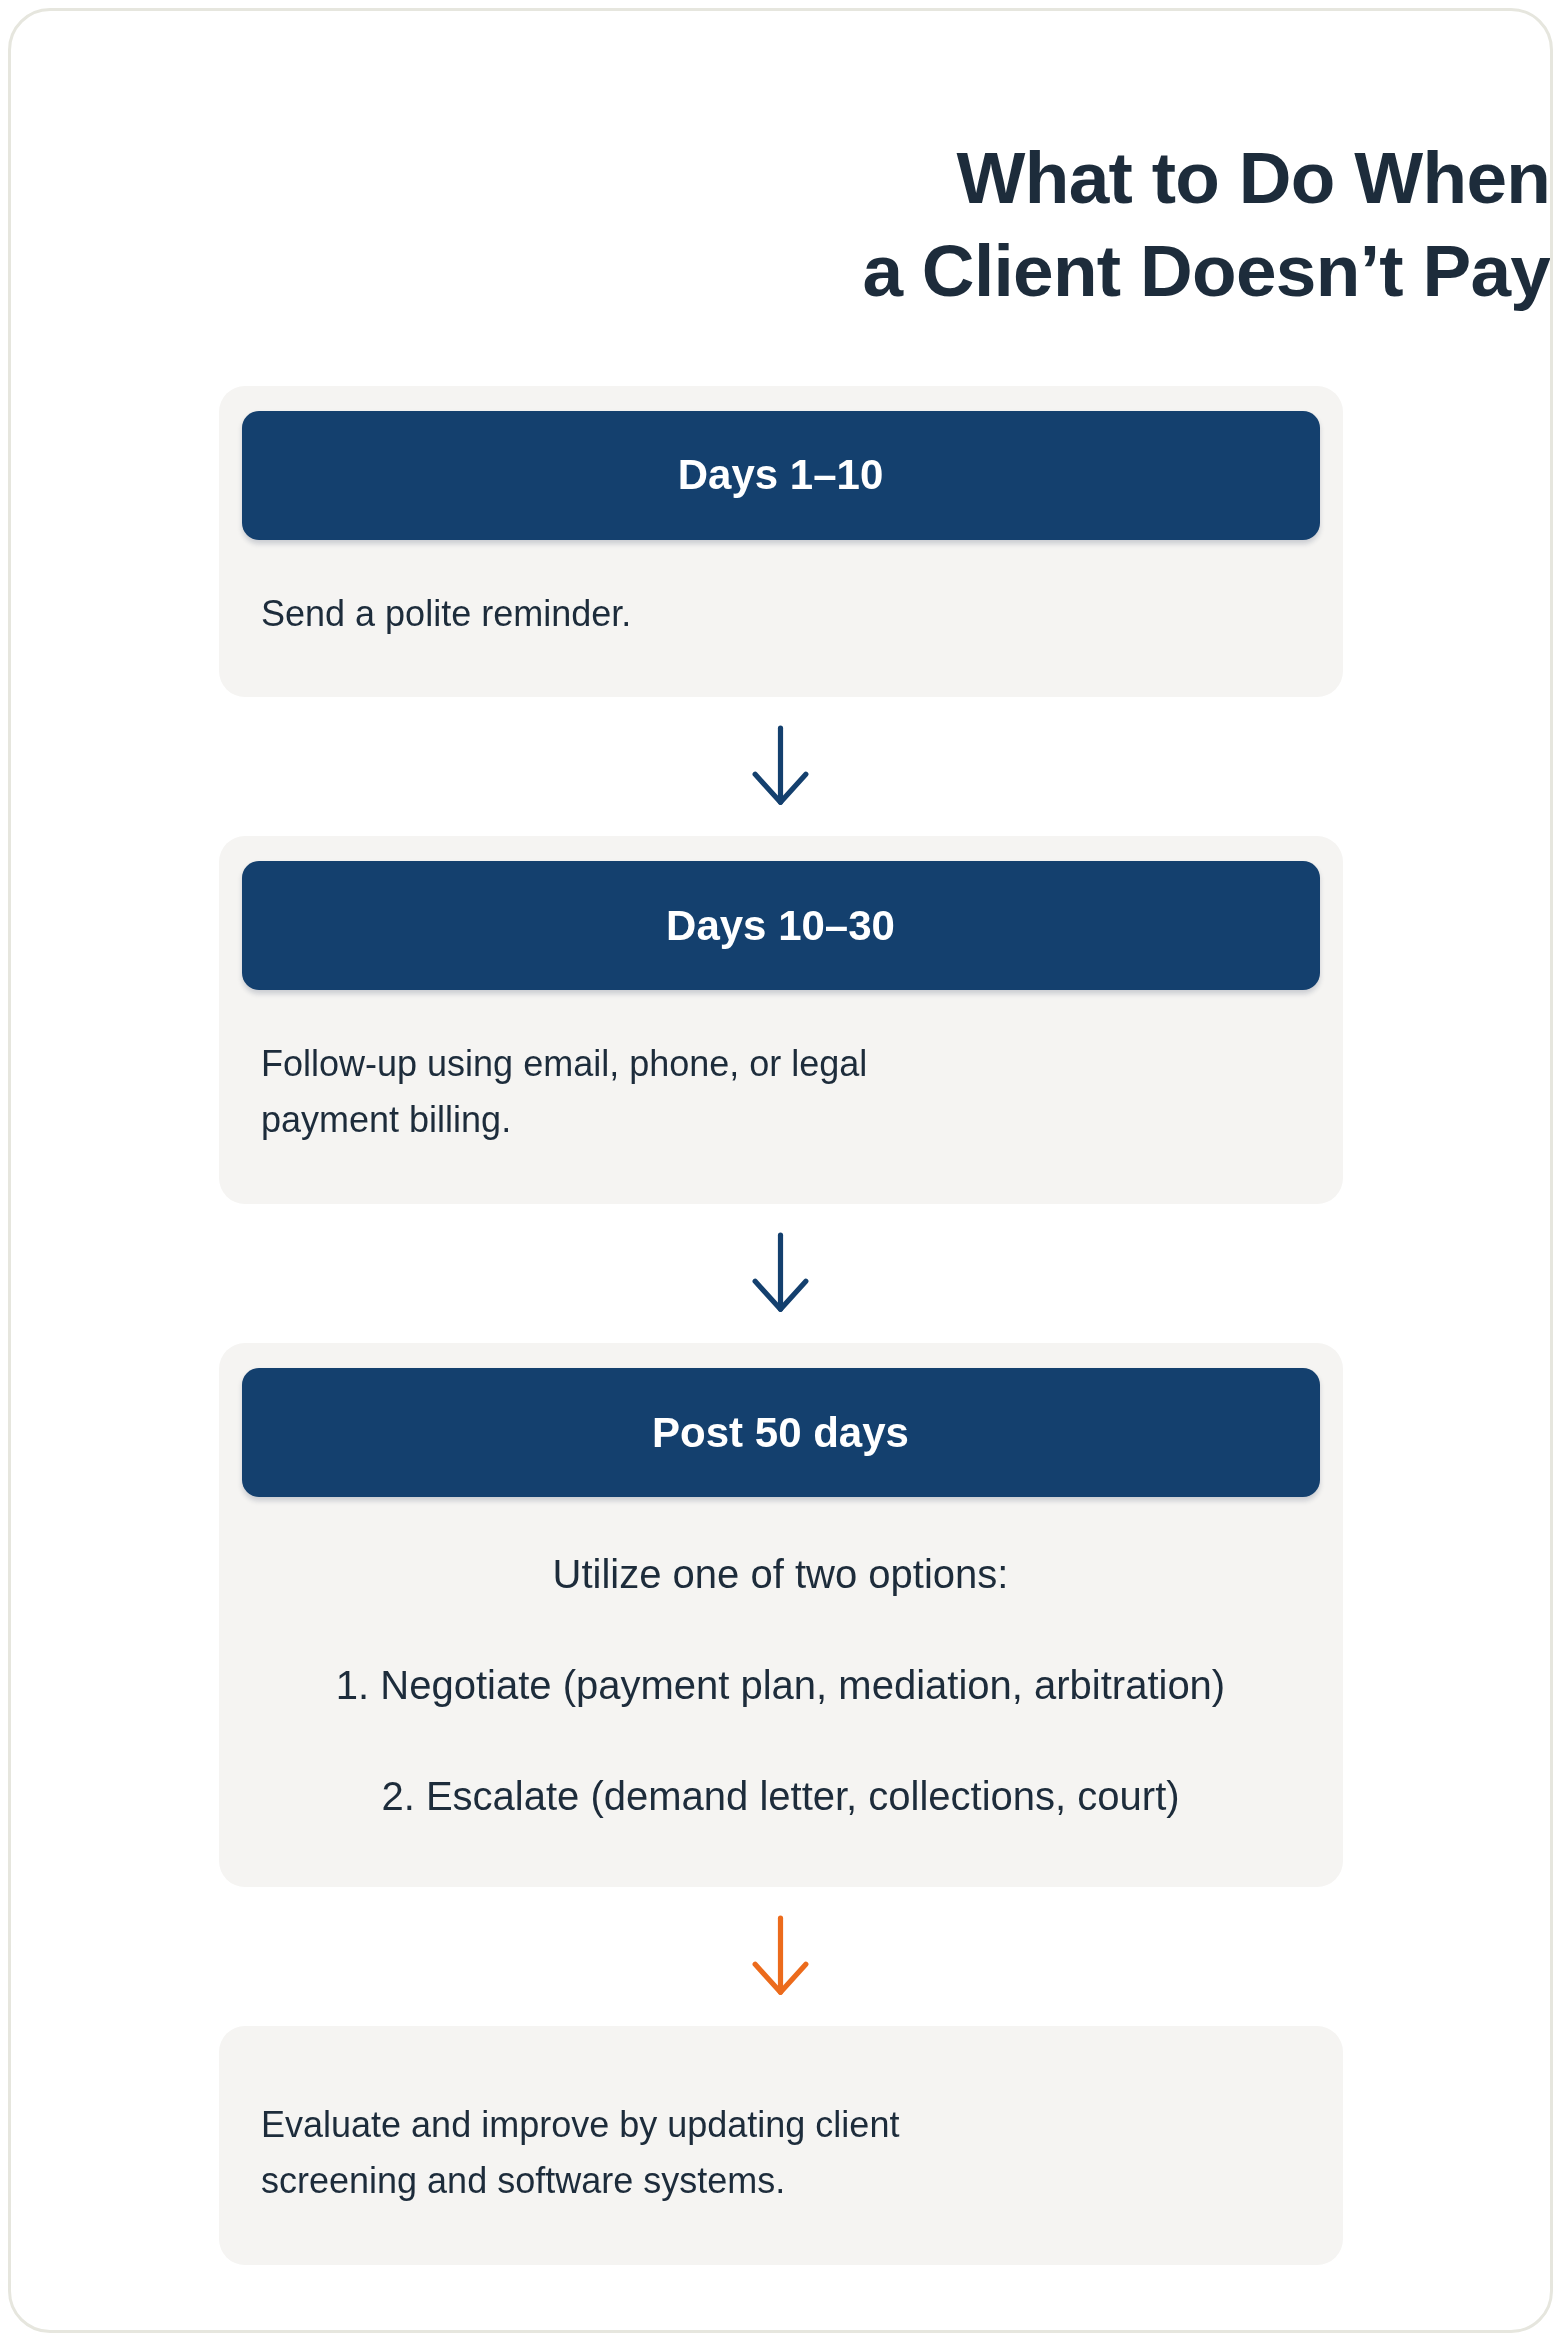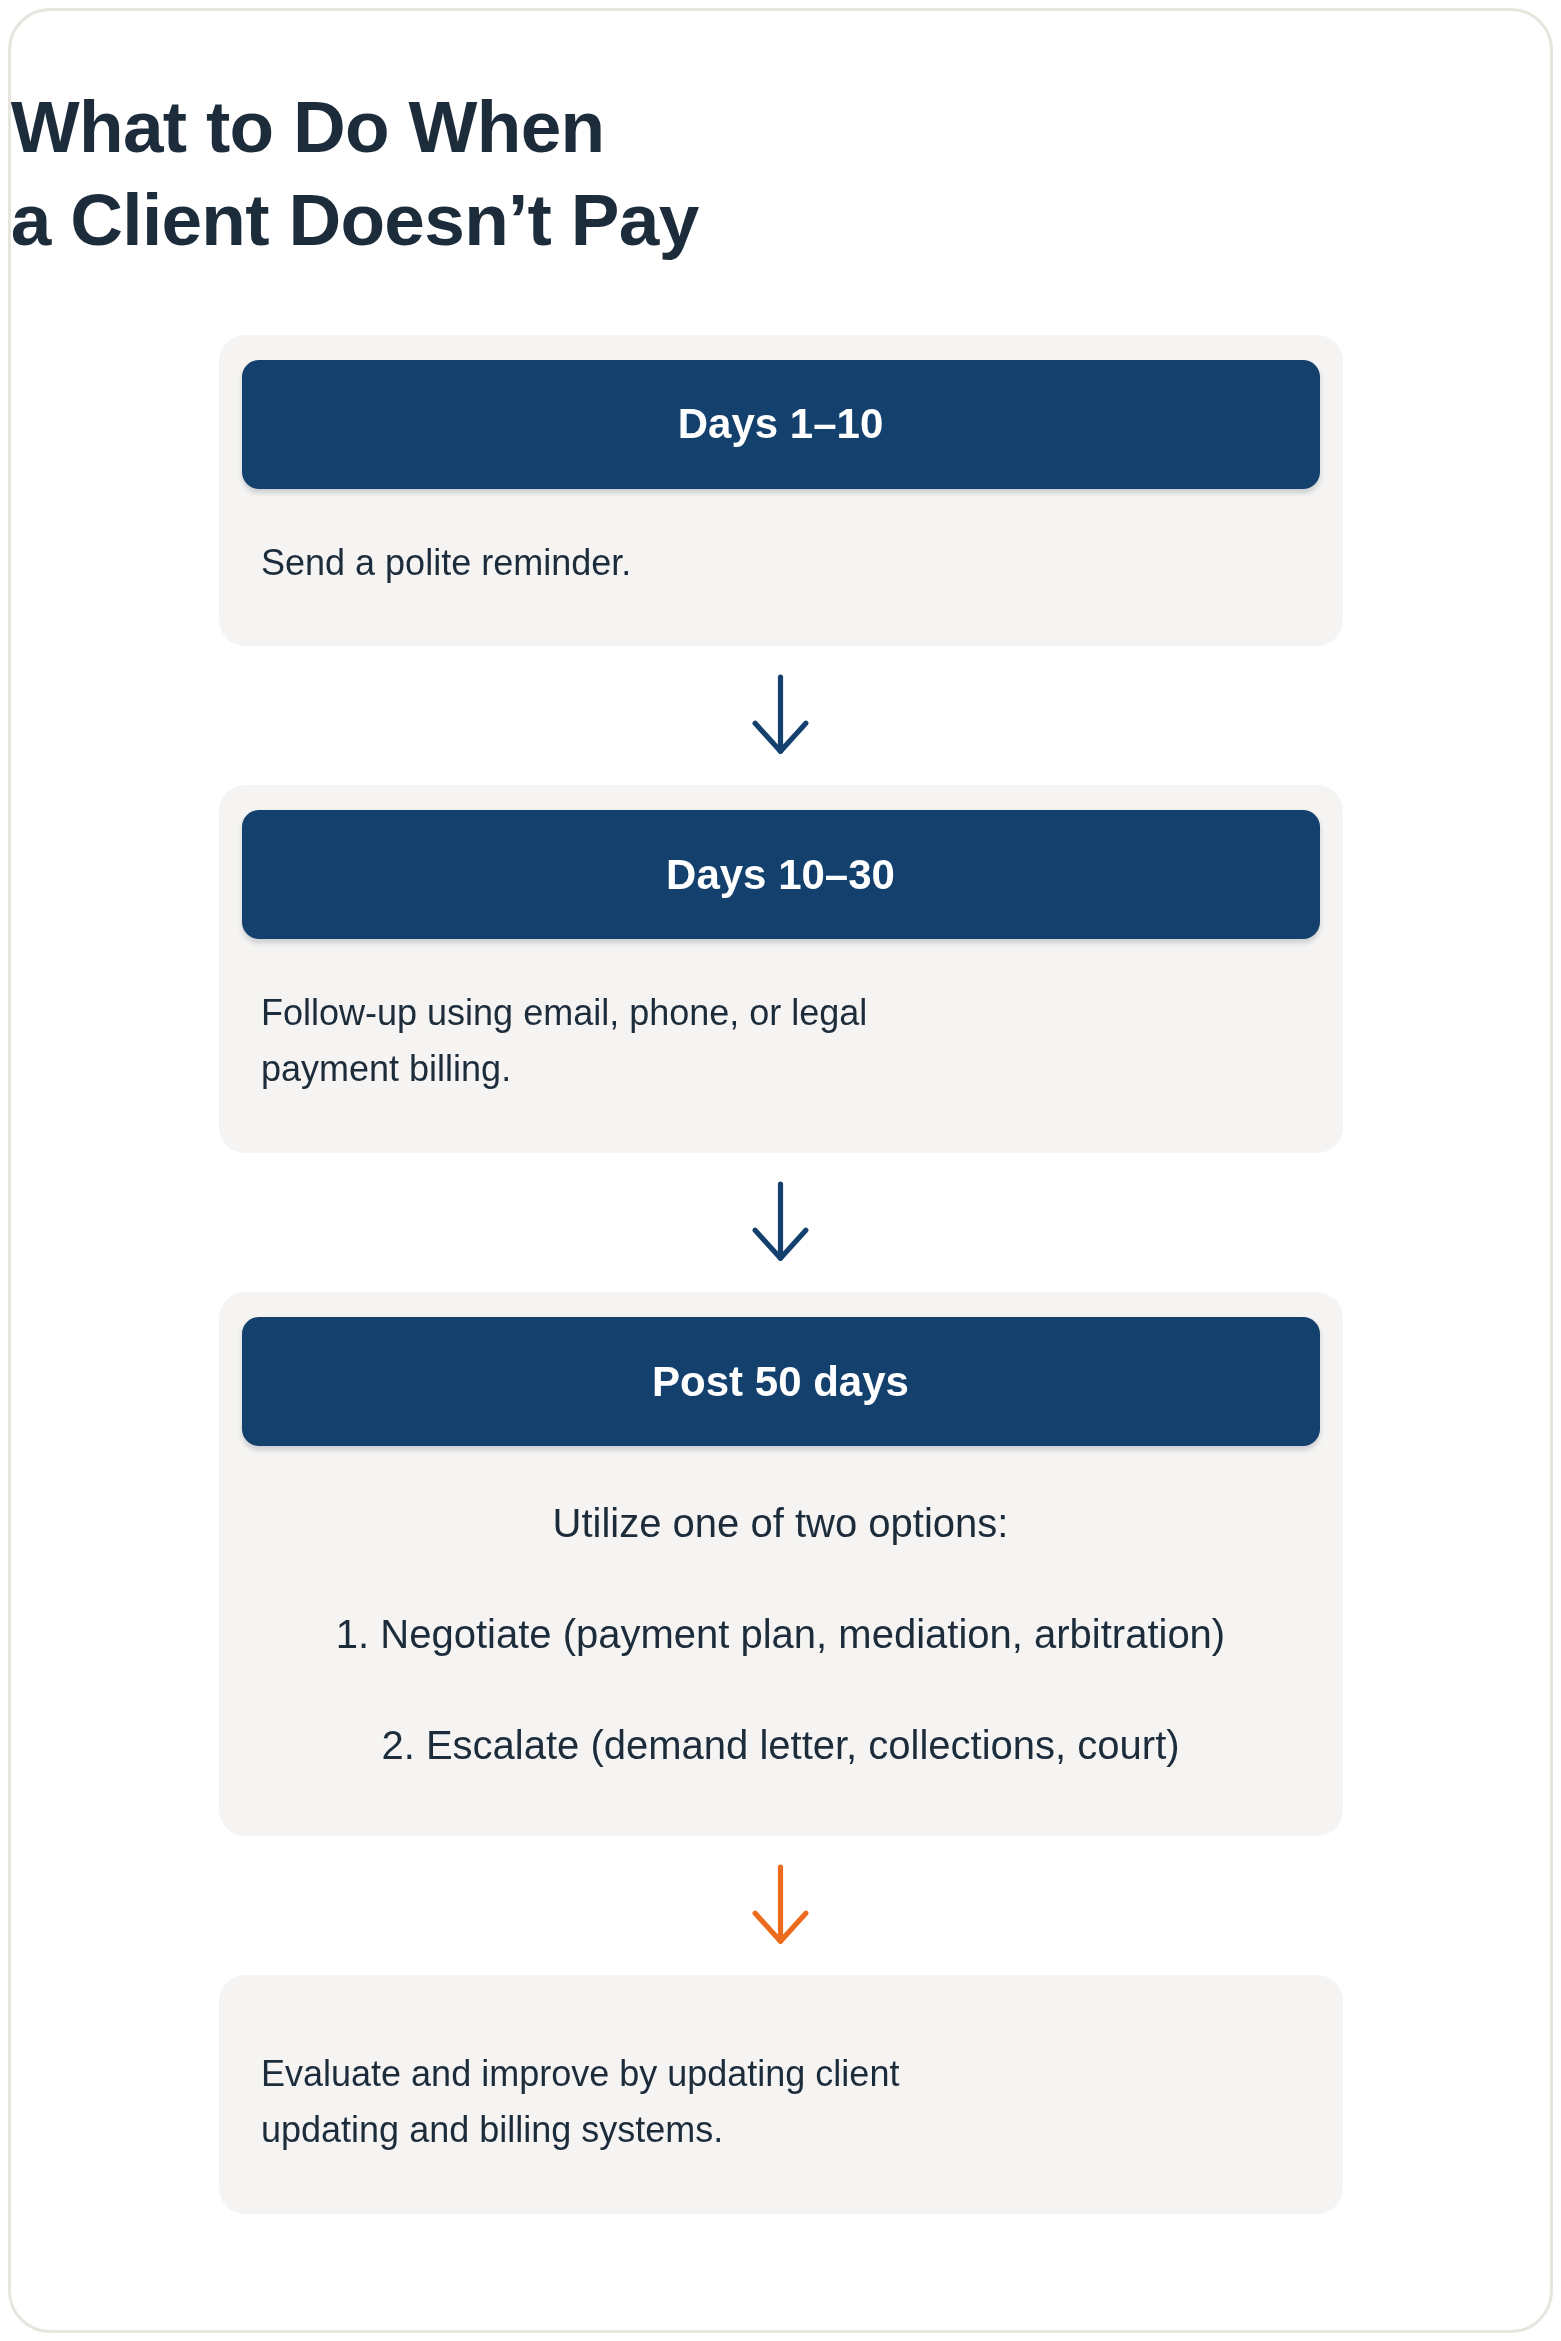--- a/index.html
+++ b/index.html
@@ -15,22 +15,22 @@
   body{font-family:"Liberation Sans", sans-serif;color:var(--text);}
   .page{
     position:absolute;
     inset:7.8px;
     background:#ffffff;
     border:3.9px solid var(--page-border);
     border-radius:42px;
     overflow:hidden;
   }
   .title{
-    margin-top:69px;
-    text-align:left;
+    margin-top:120px;
+    text-align:right;
     font-size:73px;
     line-height:1.28;
     font-weight:700;
     color:var(--text);
     letter-spacing:-0.7px;
   }
   .card{
     width:1124px;
     margin:0 auto;
     background:var(--card-bg);
@@ -129,18 +129,18 @@
     <svg width="91" height="85" viewBox="0 0 140 130" fill="none" stroke="currentColor" stroke-width="8" stroke-linecap="round">
       <line x1="70" y1="6" x2="70" y2="118"></line>
       <line x1="31" y1="77" x2="70" y2="120"></line>
       <line x1="109" y1="77" x2="70" y2="120"></line>
     </svg>
   </div>
 
   <section class="card">
     <p class="card-body">
         <span class="line">Evaluate and improve by updating client</span>
-        <span class="line">updating and billing systems.</span>
+        <span class="line">screening and software systems.</span>
       </p>
   </section>
 
 </div>
 
 
 </body></html>

